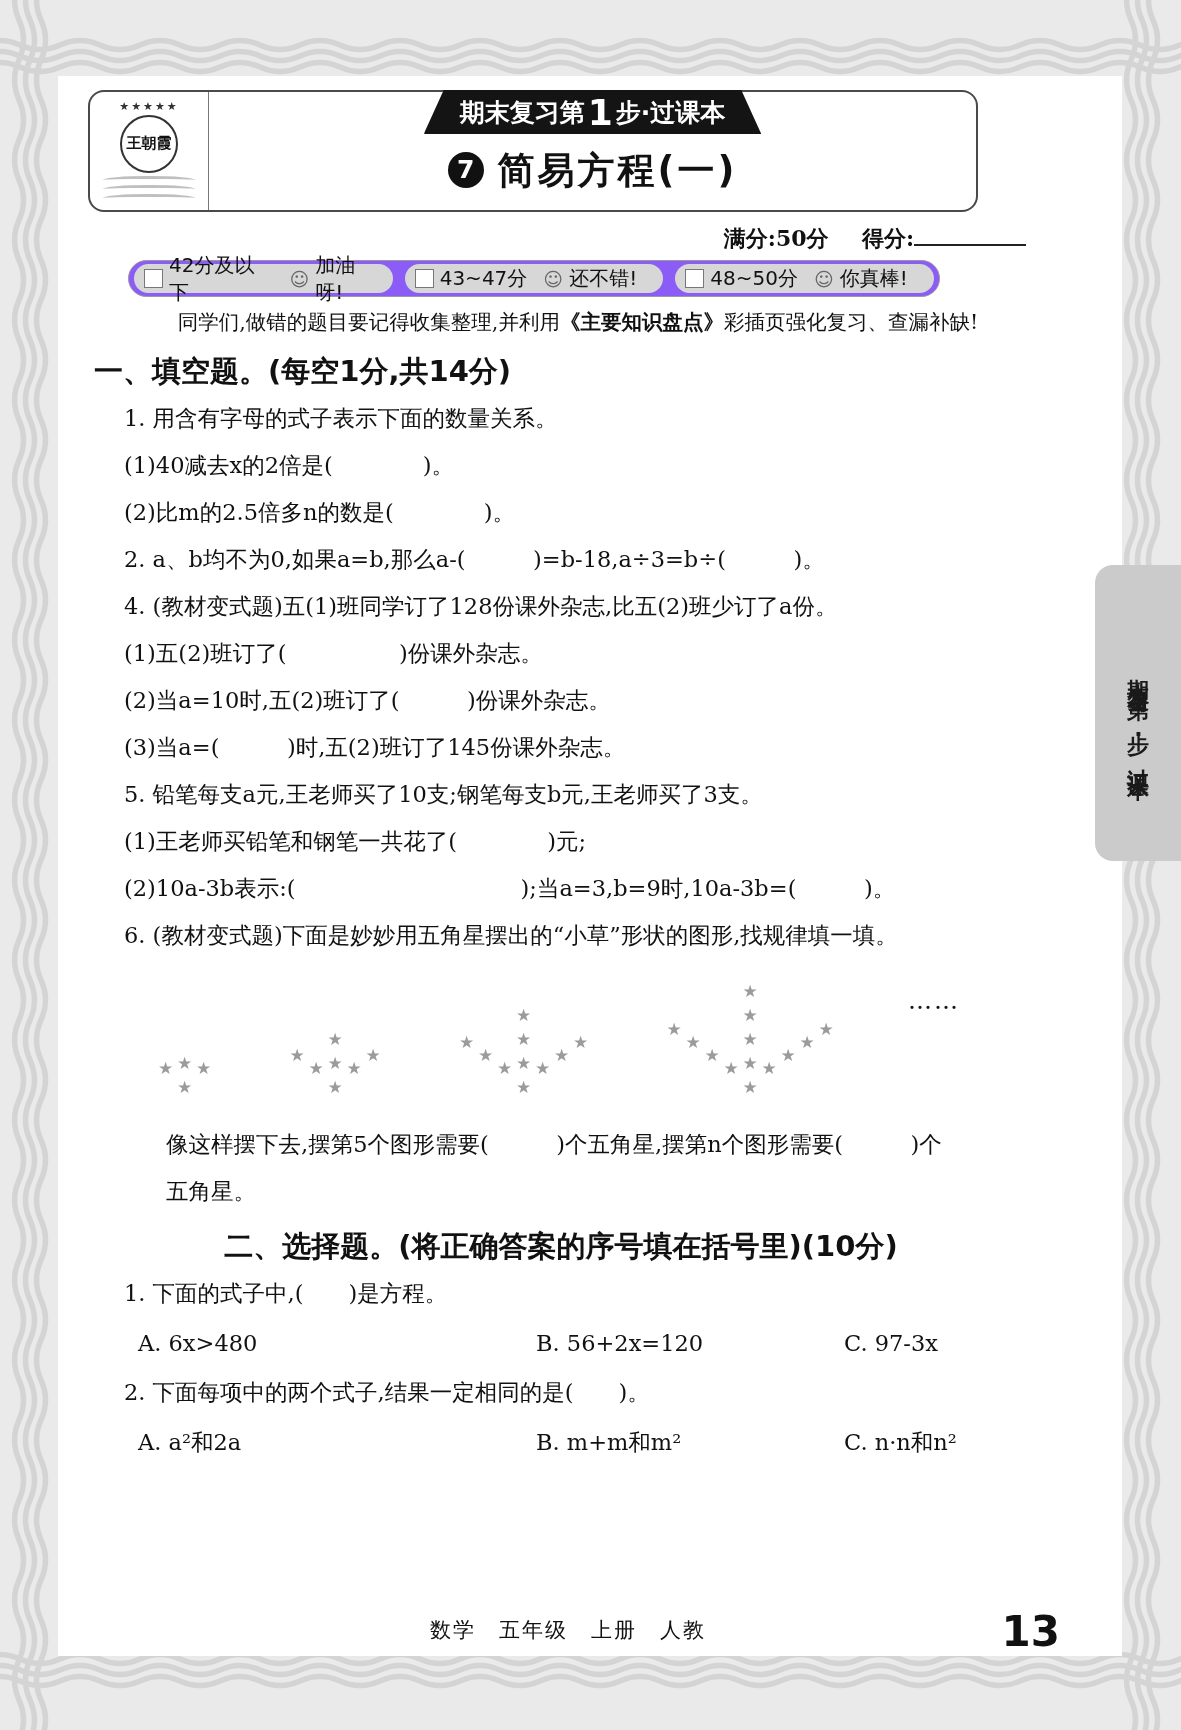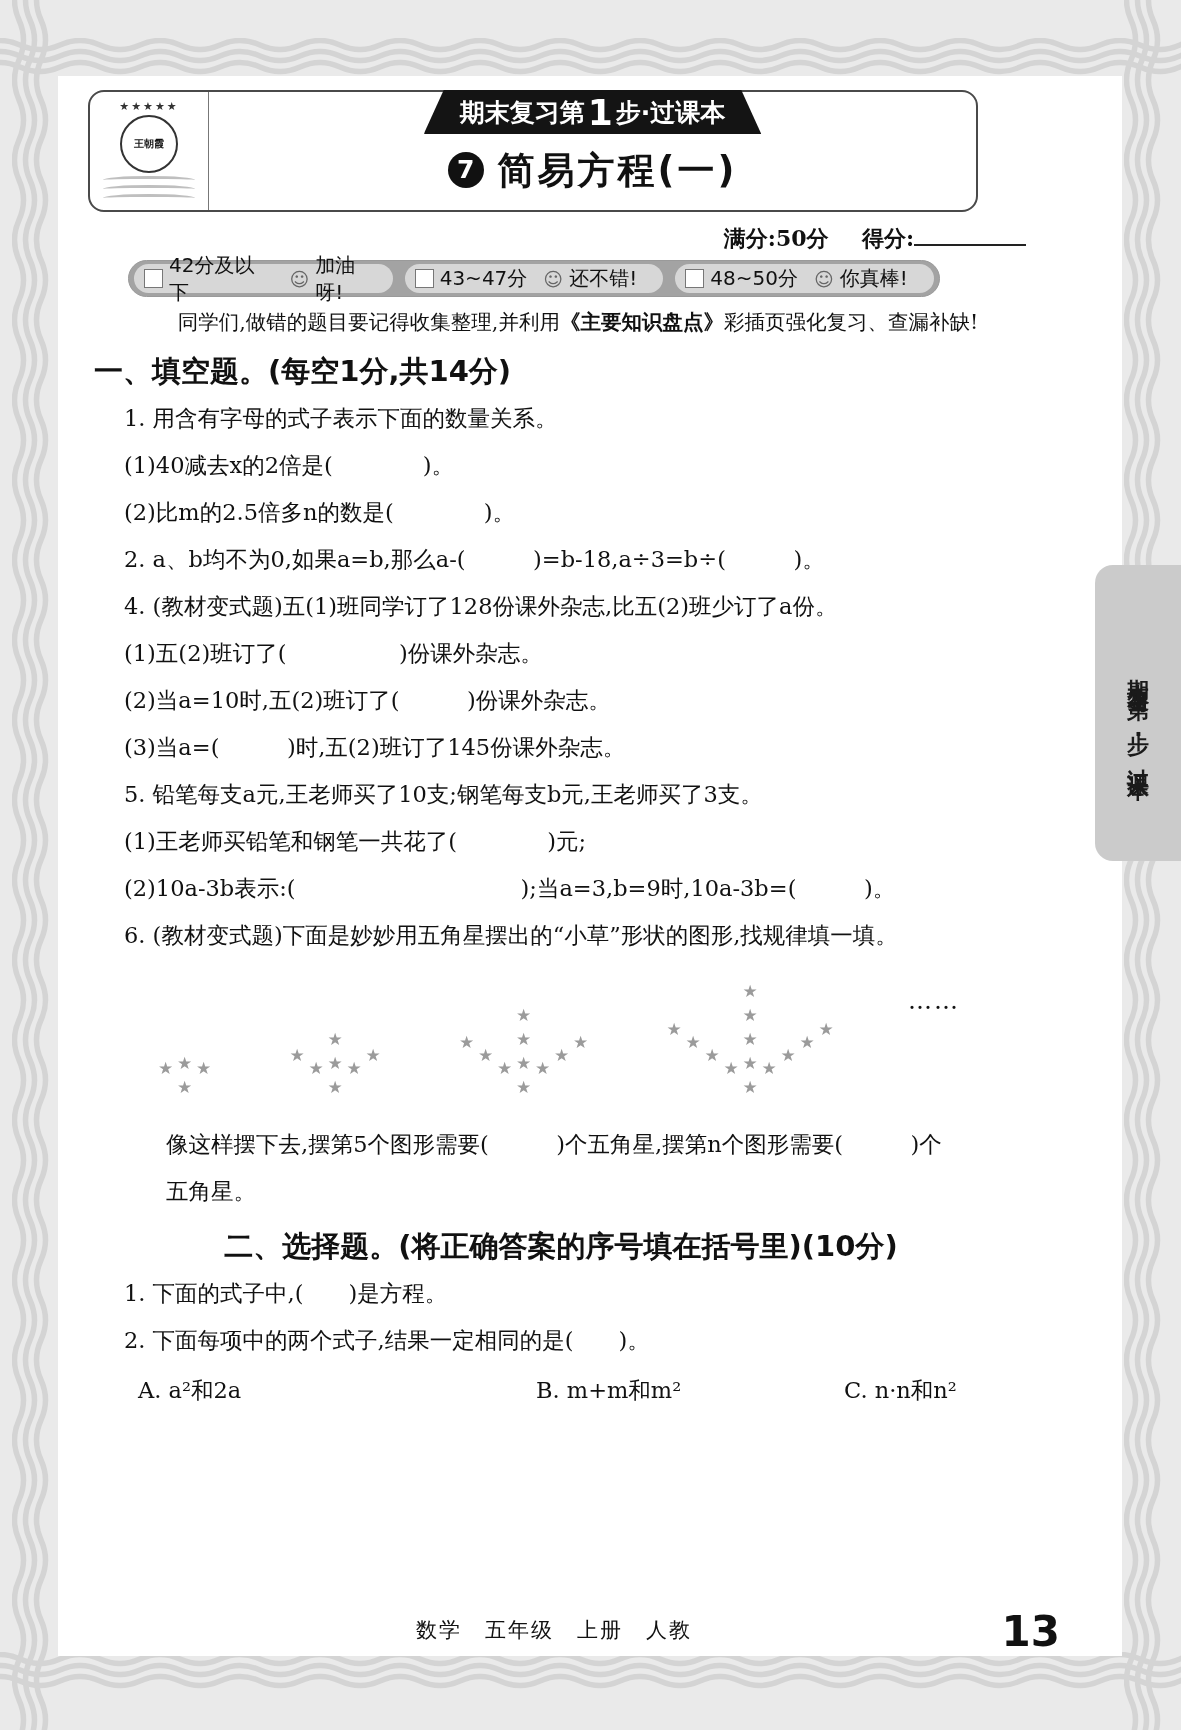--- a/index.html
+++ b/index.html
@@ -12,41 +12,41 @@
   .page{z-index:2;}
 
   
   .header-box{position:absolute;left:30px;top:14px;width:886px;height:118px;
     border:2px solid #4a4a4a;border-radius:16px;display:flex;background:#fff;}
   .logo-cell{width:118px;border-right:1.5px solid #777;display:flex;flex-direction:column;
     align-items:center;justify-content:center;gap:2px;padding:4px 0;}
   .logo-stars{font-size:11px;letter-spacing:2px;color:#333;line-height:12px;}
   .logo-circle{width:54px;height:54px;border:2px solid #333;border-radius:50%;
     display:flex;align-items:center;justify-content:center;
-    font-family:"DejaVu Serif",serif;font-weight:bold;font-size:10px;}
+    font-family:"DejaVu Serif",serif;font-weight:bold;font-size:15px;}
   .logo-waves{width:78%;}
   .logo-waves div{height:5px;border-top:3px solid #bfbfbf;border-radius:50%;margin-top:1px;}
   .header-main{flex:1;position:relative;}
   .banner{position:absolute;top:-2px;left:50%;transform:translateX(-50%);
     background:#141414;color:#fff;height:44px;padding:0 36px;white-space:nowrap;
     clip-path:polygon(20px 0,calc(100% - 20px) 0,100% 100%,0 100%);
     font-size:25px;font-weight:bold;display:flex;align-items:center;}
   .banner .step{font-size:36px;font-weight:800;margin:0 3px;}
   .title-row{position:absolute;top:54px;left:0;right:0;text-align:center;
     font-size:37px;font-weight:bold;letter-spacing:3px;}
   .lesson-badge{display:inline-flex;width:36px;height:36px;background:#111;color:#fff;
     border-radius:50%;align-items:center;justify-content:center;font-size:25px;
     vertical-align:5px;margin-right:14px;letter-spacing:0;}
 
   
   .score-row{position:absolute;top:146px;right:96px;font-size:22px;font-weight:bold;
     font-family:"DejaVu Serif",serif;}
   .score-blank{display:inline-block;width:112px;border-bottom:2px solid #222;height:22px;}
   .band-bar{position:absolute;top:184px;left:70px;width:812px;height:37px;
-    border:1px solid #9a9a9a;border-radius:19px;background:#a3a3a3;
+    border:1px solid #9a9a9a;border-radius:19px;background:#8b5cf6;
     display:flex;gap:12px;padding:3px 5px;box-sizing:border-box;}
   .band{flex:1;background:#d7d7d7;border-radius:15px;display:flex;align-items:center;
     padding:0 10px;gap:6px;font-size:20px;}
   .checkbox{width:17px;height:17px;background:#fff;border:1px solid #777;flex:none;}
   .smiley{font-size:19px;color:#666;margin-left:10px;}
   .notice{position:absolute;top:232px;left:0;right:30px;text-align:center;
     font-size:20.5px;font-family:"DejaVu Serif",serif;padding-left:6px;}
   .notice .em{font-weight:bold;}
 
   
@@ -62,21 +62,21 @@
   .sec2{margin-top:8px;text-align:center;}
 
   
   .stars-row{display:flex;align-items:flex-end;justify-content:space-between;
     margin:20px 0 24px;padding-left:60px;width:806px;height:118px;}
   .star-fig{position:relative;}
   .star{position:absolute;font-size:17px;color:#9b9b9b;font-family:"DejaVu Sans",sans-serif;}
   .fig-ellipsis{align-self:flex-start;padding-top:8px;font-size:24px;letter-spacing:2px;}
 
   
-  .footer-meta{position:absolute;bottom:12px;left:358px;font-size:21px;
+  .footer-meta{position:absolute;bottom:12px;left:372px;font-size:21px;
     font-family:"DejaVu Serif",serif;letter-spacing:2px;}
   .page-num{position:absolute;bottom:0;right:62px;font-size:42px;font-weight:800;}
   .side-tab{position:absolute;left:1095px;top:565px;width:86px;height:296px;
     background:#cbcbcb;border-radius:18px 0 0 18px;z-index:6;
     display:flex;align-items:center;justify-content:center;}
   .side-tab-text{writing-mode:vertical-rl;text-orientation:upright;
     font-size:22px;font-weight:bold;letter-spacing:5px;color:#1a1a1a;}
   .side-tab-text .step{font-size:26px;font-weight:800;letter-spacing:0;}
 </style>
 </head>
@@ -195,20 +195,25 @@
           <span class="star" style="left: 156px; bottom: 58px;">★</span>
         </div>
         <div class="fig-ellipsis">……</div>
     </div>
 
     <div class="line follow">像这样摆下去,摆第5个图形需要(　　　)个五角星,摆第n个图形需要(　　　)个</div>
     <div class="line follow">五角星。</div>
 
     <div class="line sec-heading sec2">二、选择题。(将正确答案的序号填在括号里)(10分)</div>
     <div class="line indent">1. 下面的式子中,(　　)是方程。</div>
+    <div class="options">
+      <span>A. 6x&gt;480</span>
+      <span>B. 56+2x=120</span>
+      <span>C. 97-3x</span>
+    </div>
     <div class="line indent">2. 下面每项中的两个式子,结果一定相同的是(　　)。</div>
     <div class="options">
       <span>A. a²和2a</span>
       <span>B. m+m和m²</span>
       <span>C. n·n和n²</span>
     </div>
   </div>
 
   <div class="footer-meta">数学　五年级　上册　人教</div>
   <div class="page-num">13</div>

